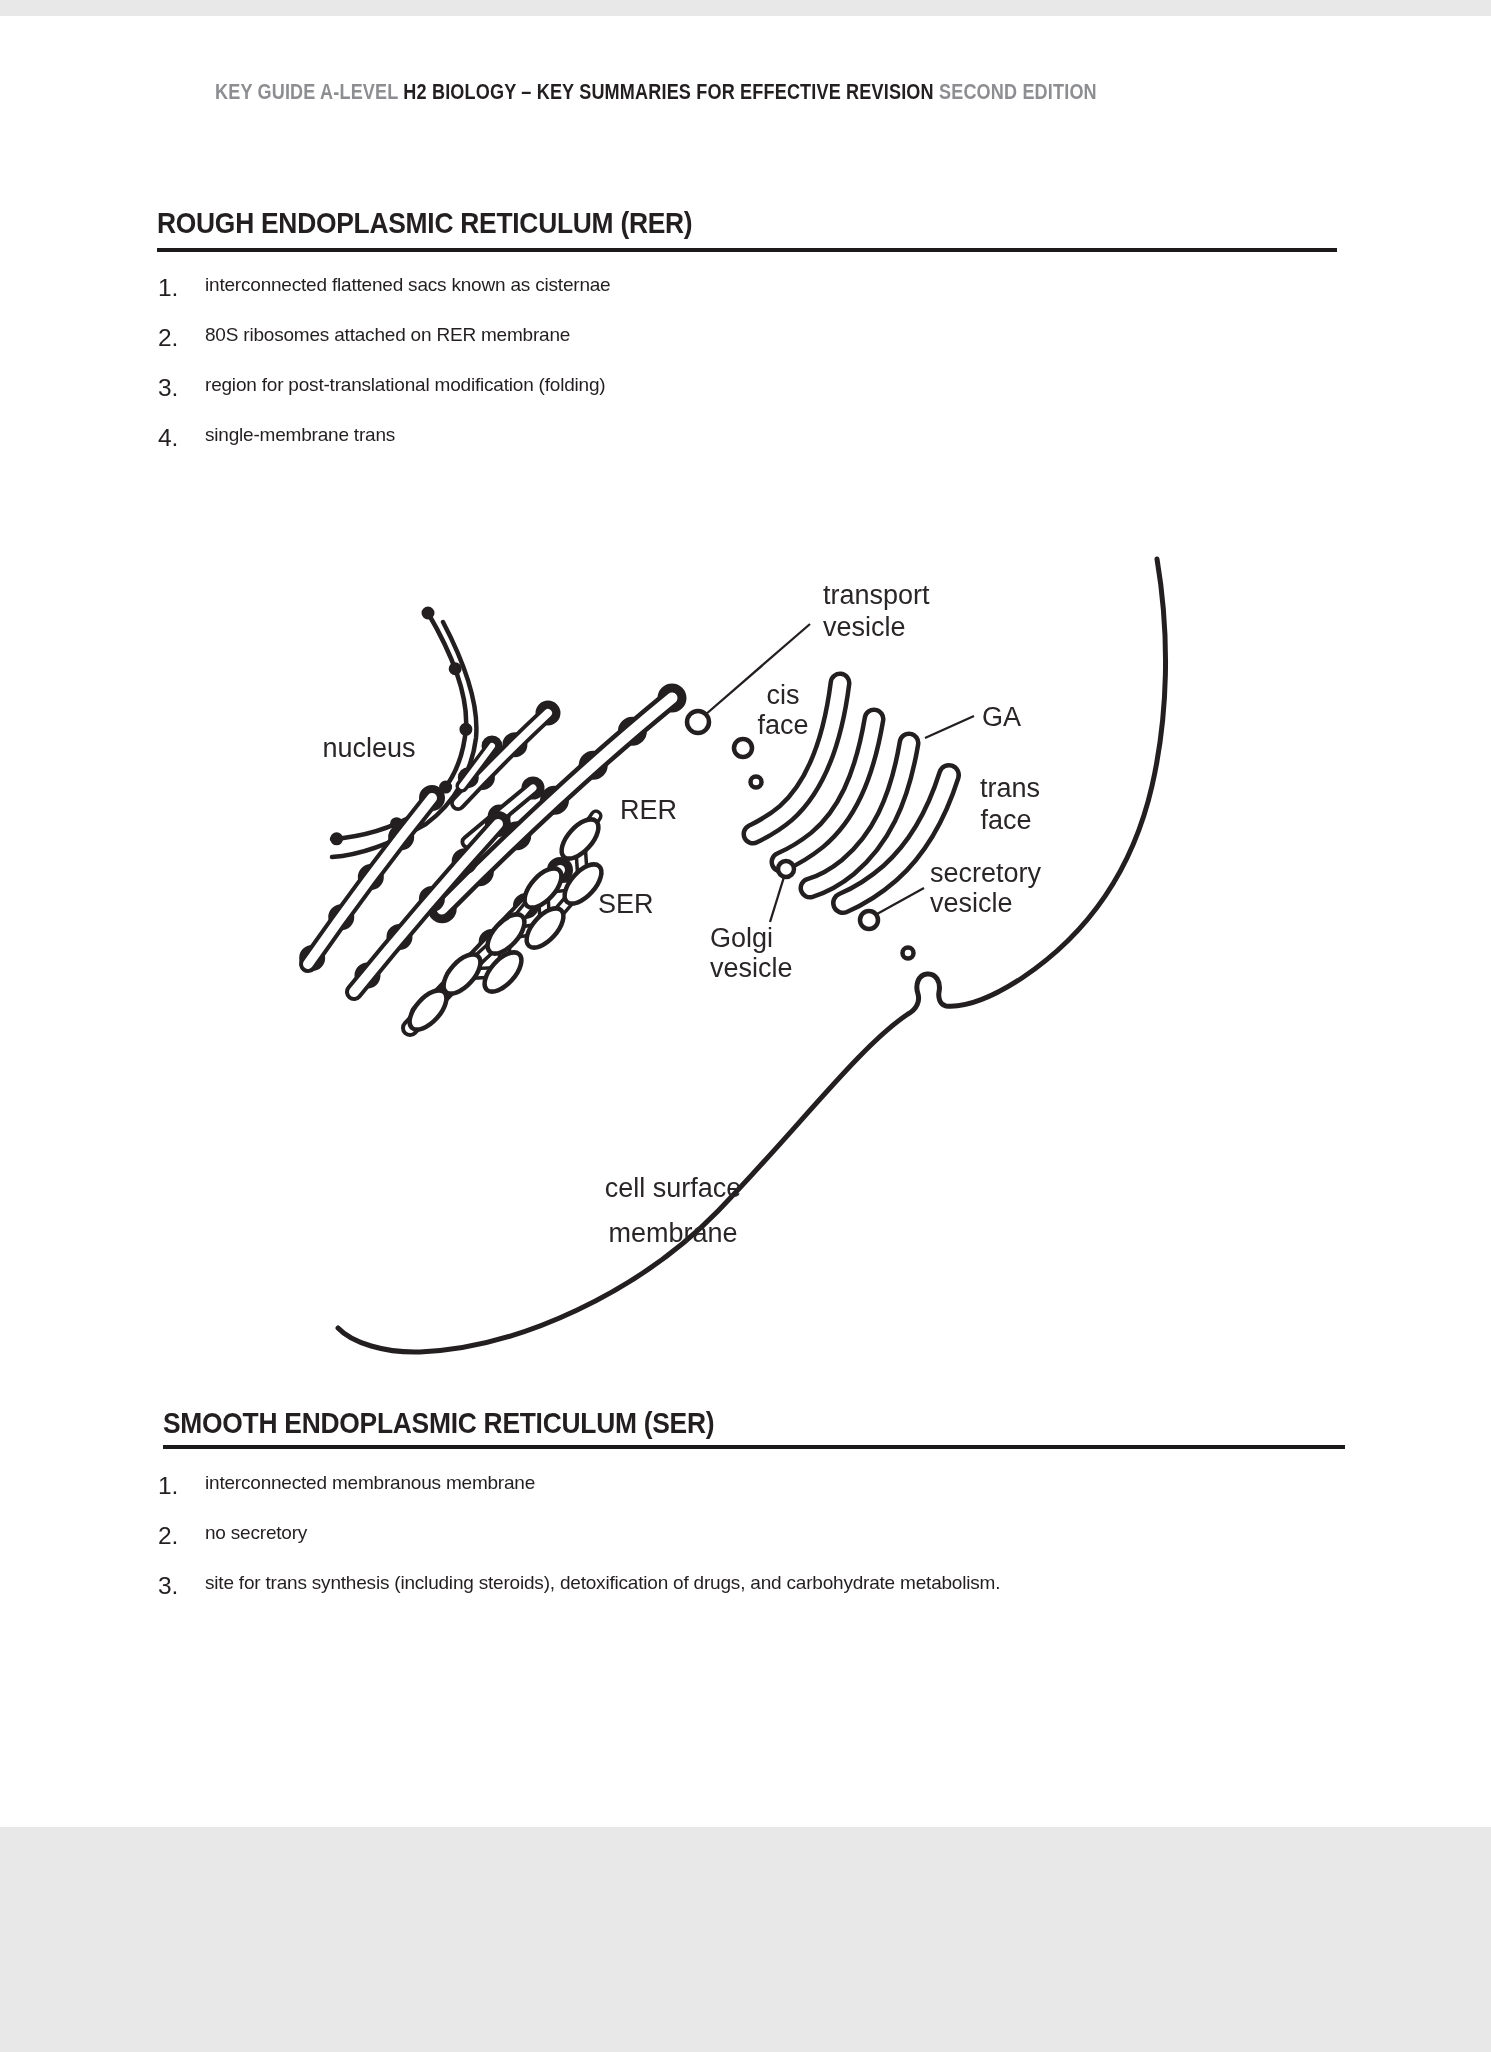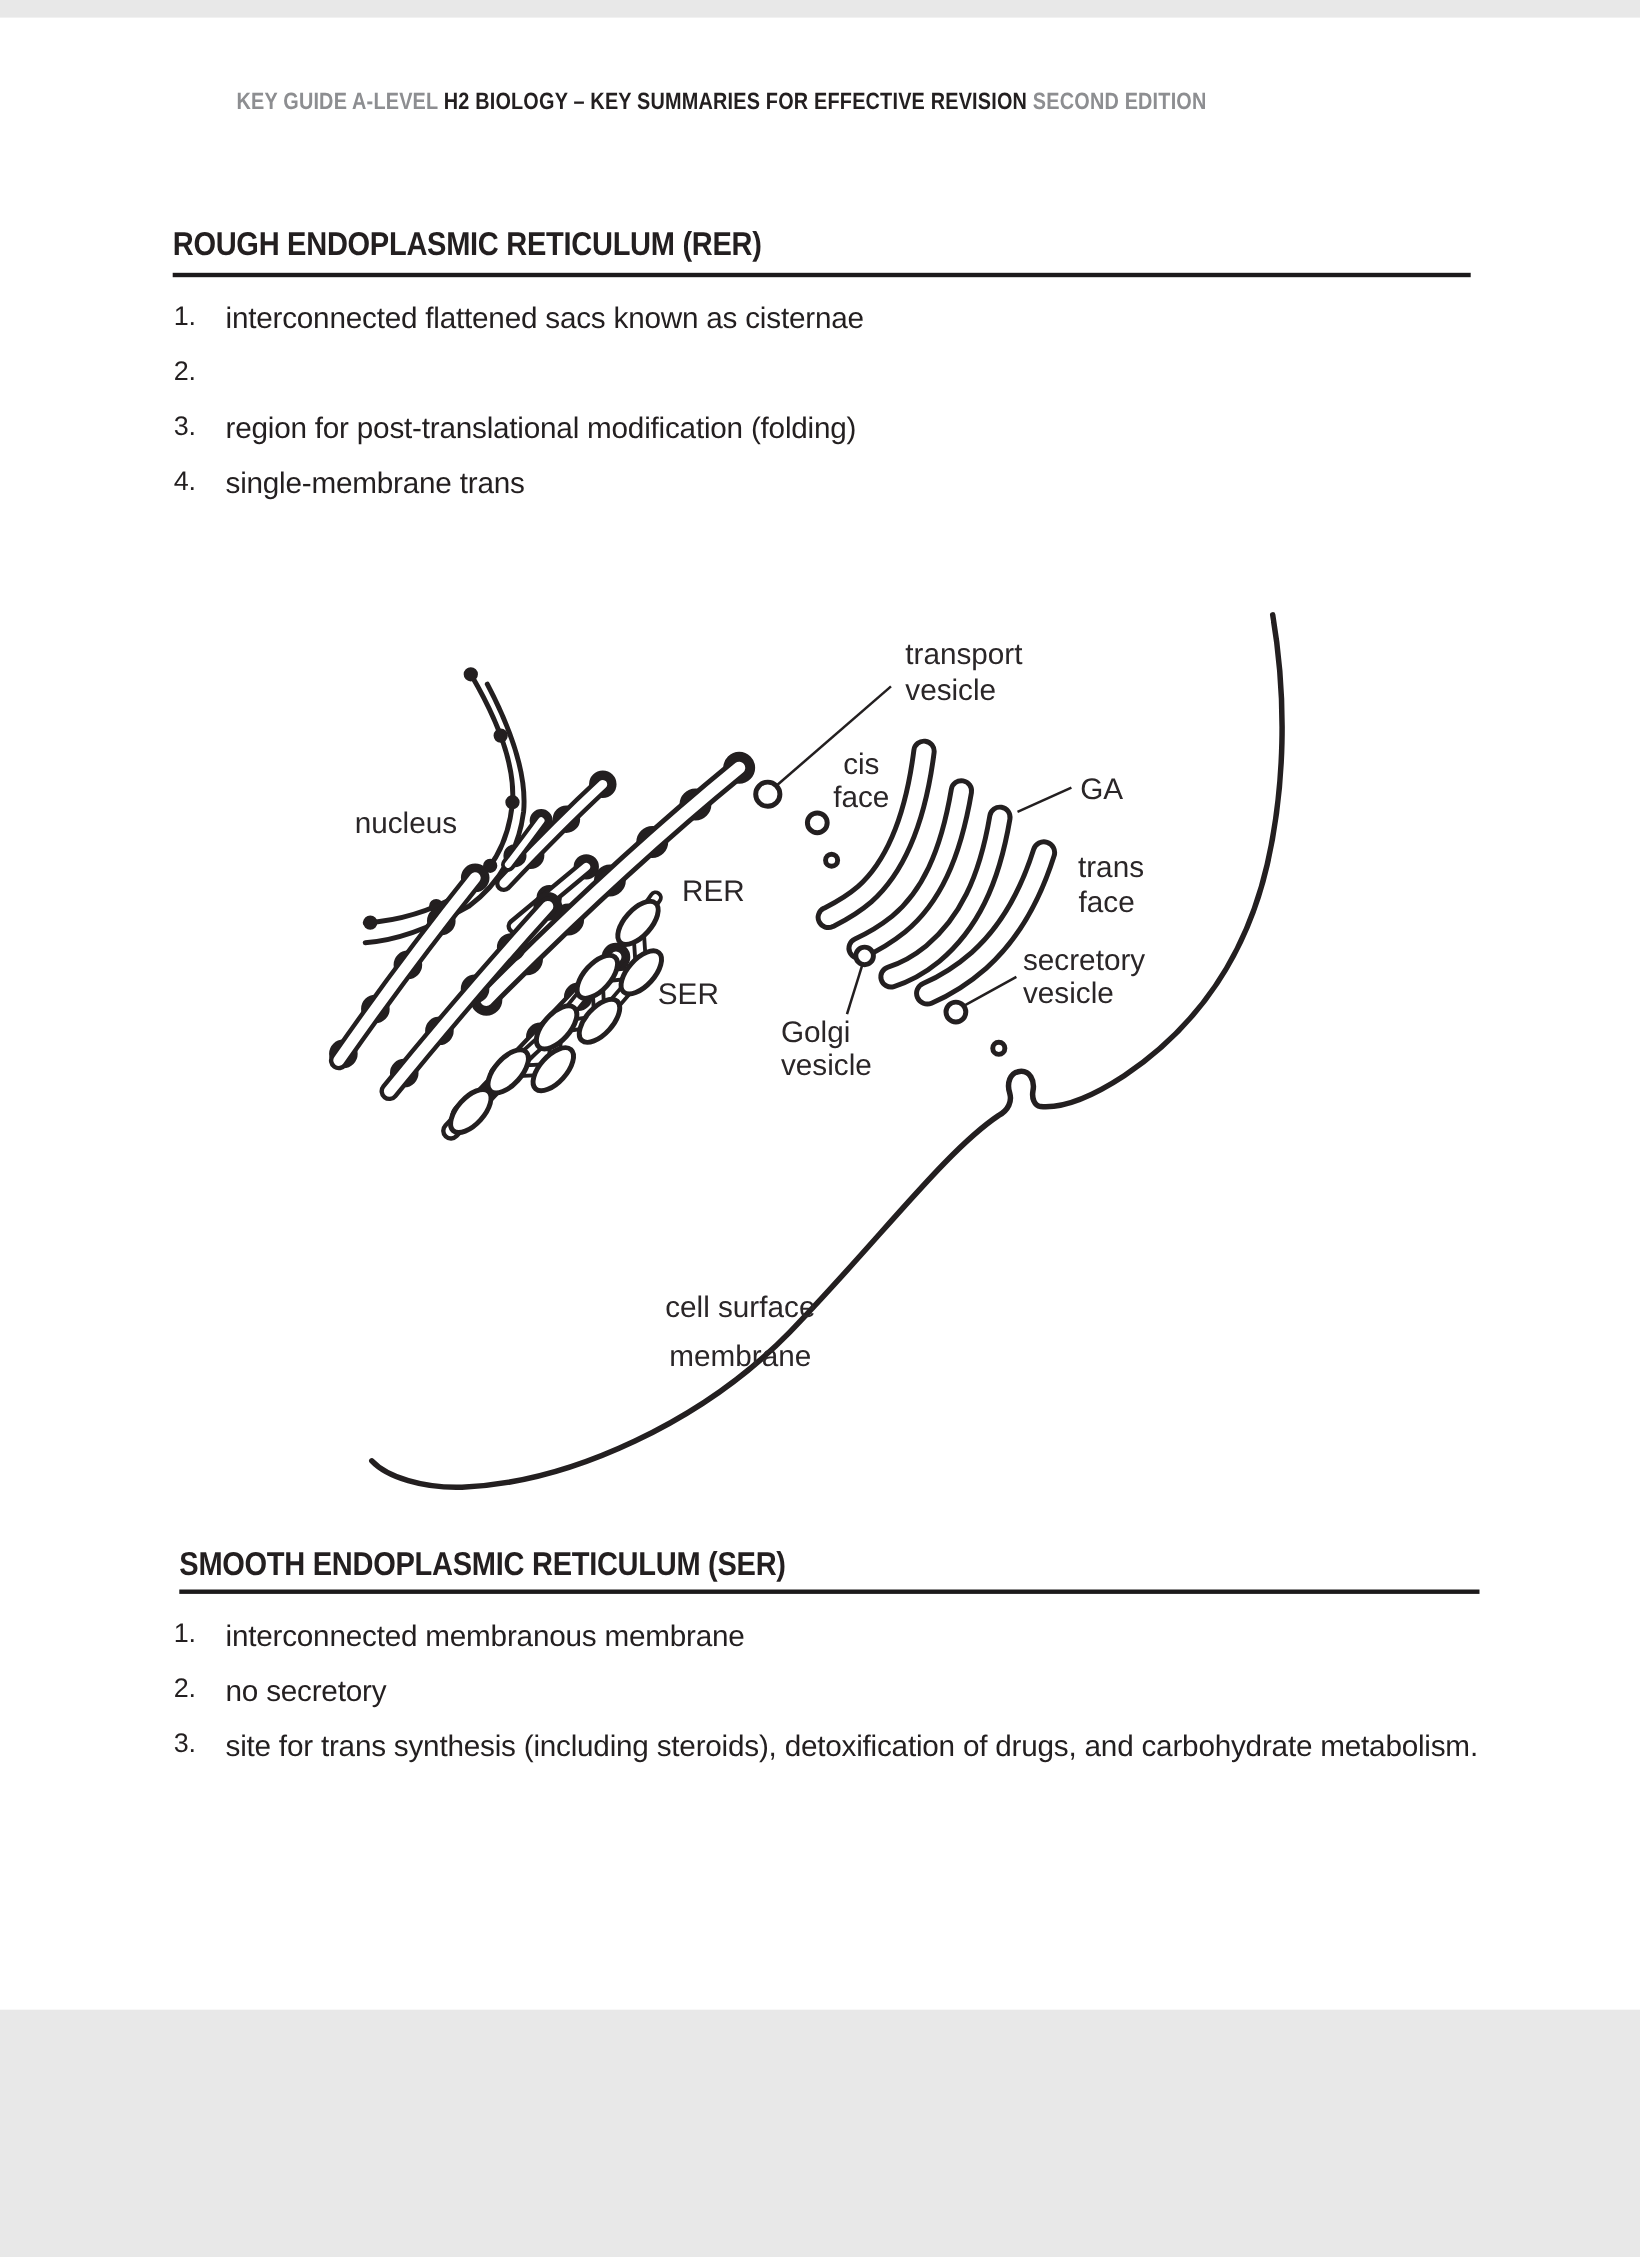--- a/index.html
+++ b/index.html
@@ -41,21 +41,21 @@
   
   .num-list{position:absolute;left:158px;}
   .list1{top:258px;}
   .list2{top:1456px;}
   .num-row{display:flex;height:50px;align-items:flex-start;}
   .num-row .num{
     width:47px;flex:0 0 47px;
     font-size:24.5px;letter-spacing:-0.2px;
   }
   .num-row .txt{
-    font-size:27px;letter-spacing:-0.2px;white-space:nowrap;
+    font-size:19px;letter-spacing:-0.2px;white-space:nowrap;
   }
   
   .diagram-svg{position:absolute;left:220px;top:520px;}
   .lbl{
     font-family:"Liberation Sans", sans-serif;
     font-size:27px;fill:#2a2628;
   }
   
   .page-num{
     position:absolute;left:0;top:1963px;width:1491px;
@@ -76,20 +76,21 @@
   <div class="sec-heading h1">ROUGH ENDOPLASMIC RETICULUM (RER)</div>
   <div class="rule rule1"></div>
 
   <div class="num-list list1">
     <div class="num-row">
       <span class="num">1.</span>
       <span class="txt">interconnected flattened sacs known as cisternae</span>
     </div>
     <div class="num-row">
       <span class="num">2.</span>
+      <span class="txt">80S ribosomes attached on RER membrane</span>
     </div>
     <div class="num-row">
       <span class="num">3.</span>
       <span class="txt">region for post-translational modification (folding)</span>
     </div>
     <div class="num-row">
       <span class="num">4.</span>
       <span class="txt">single-membrane trans</span>
     </div>
   </div>

